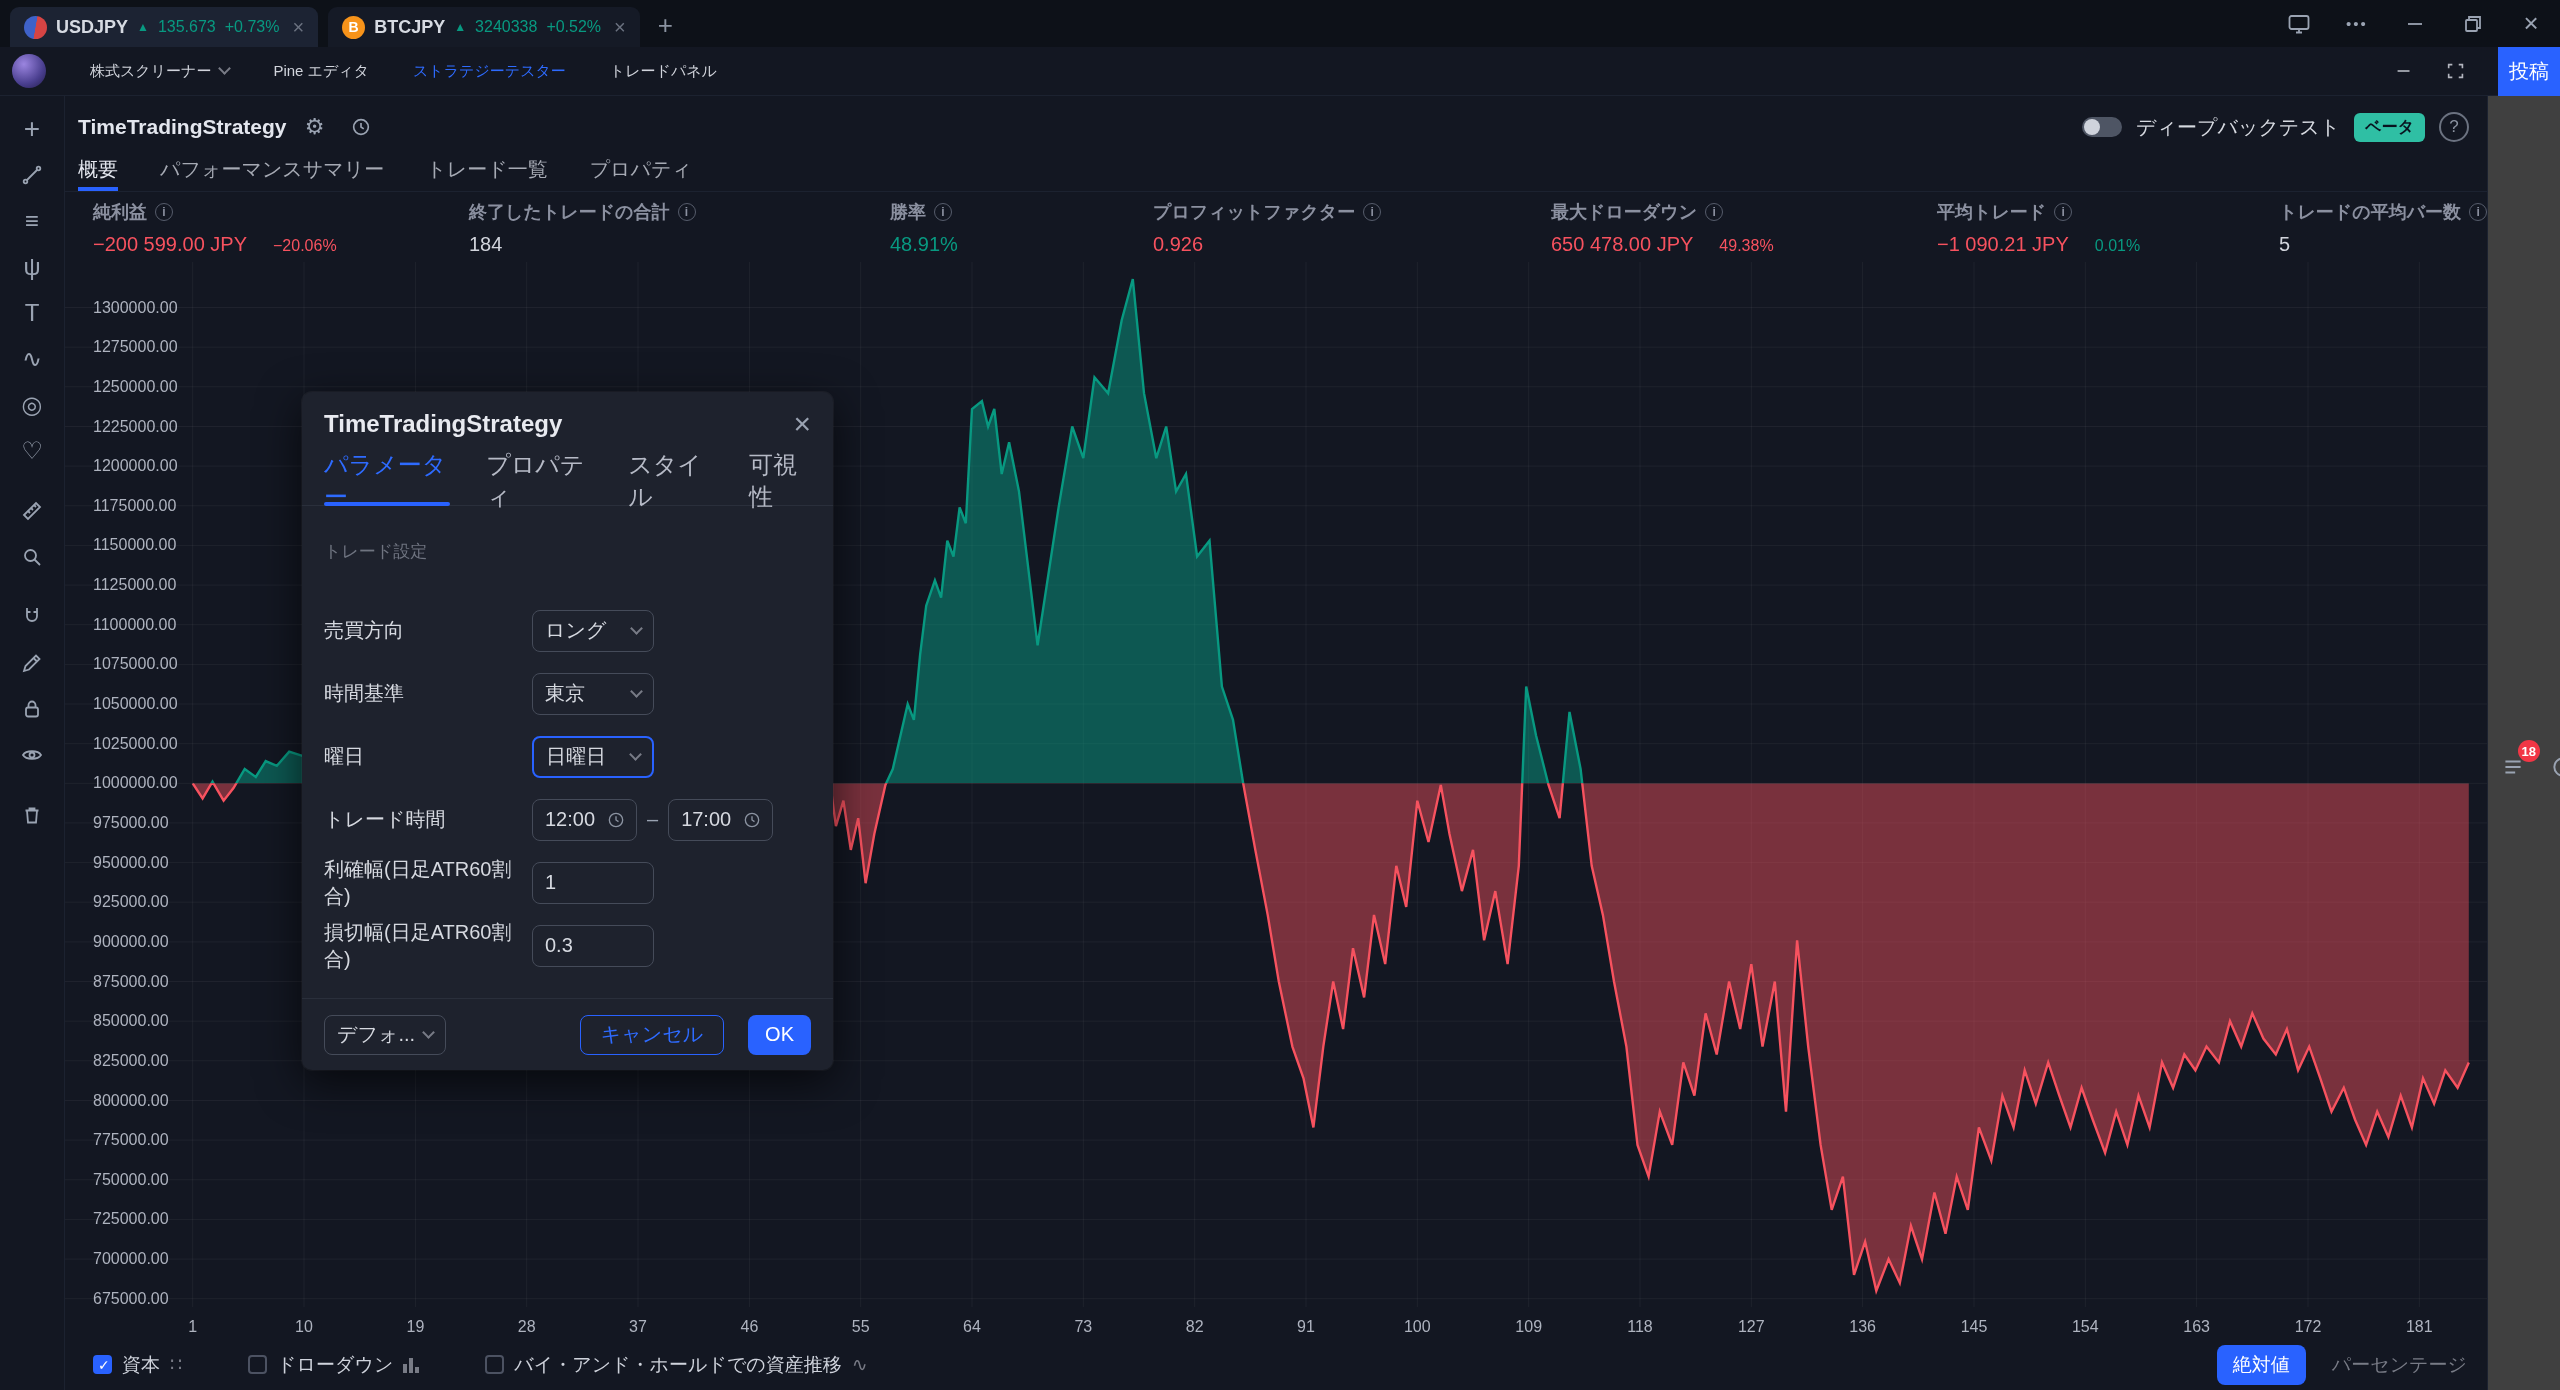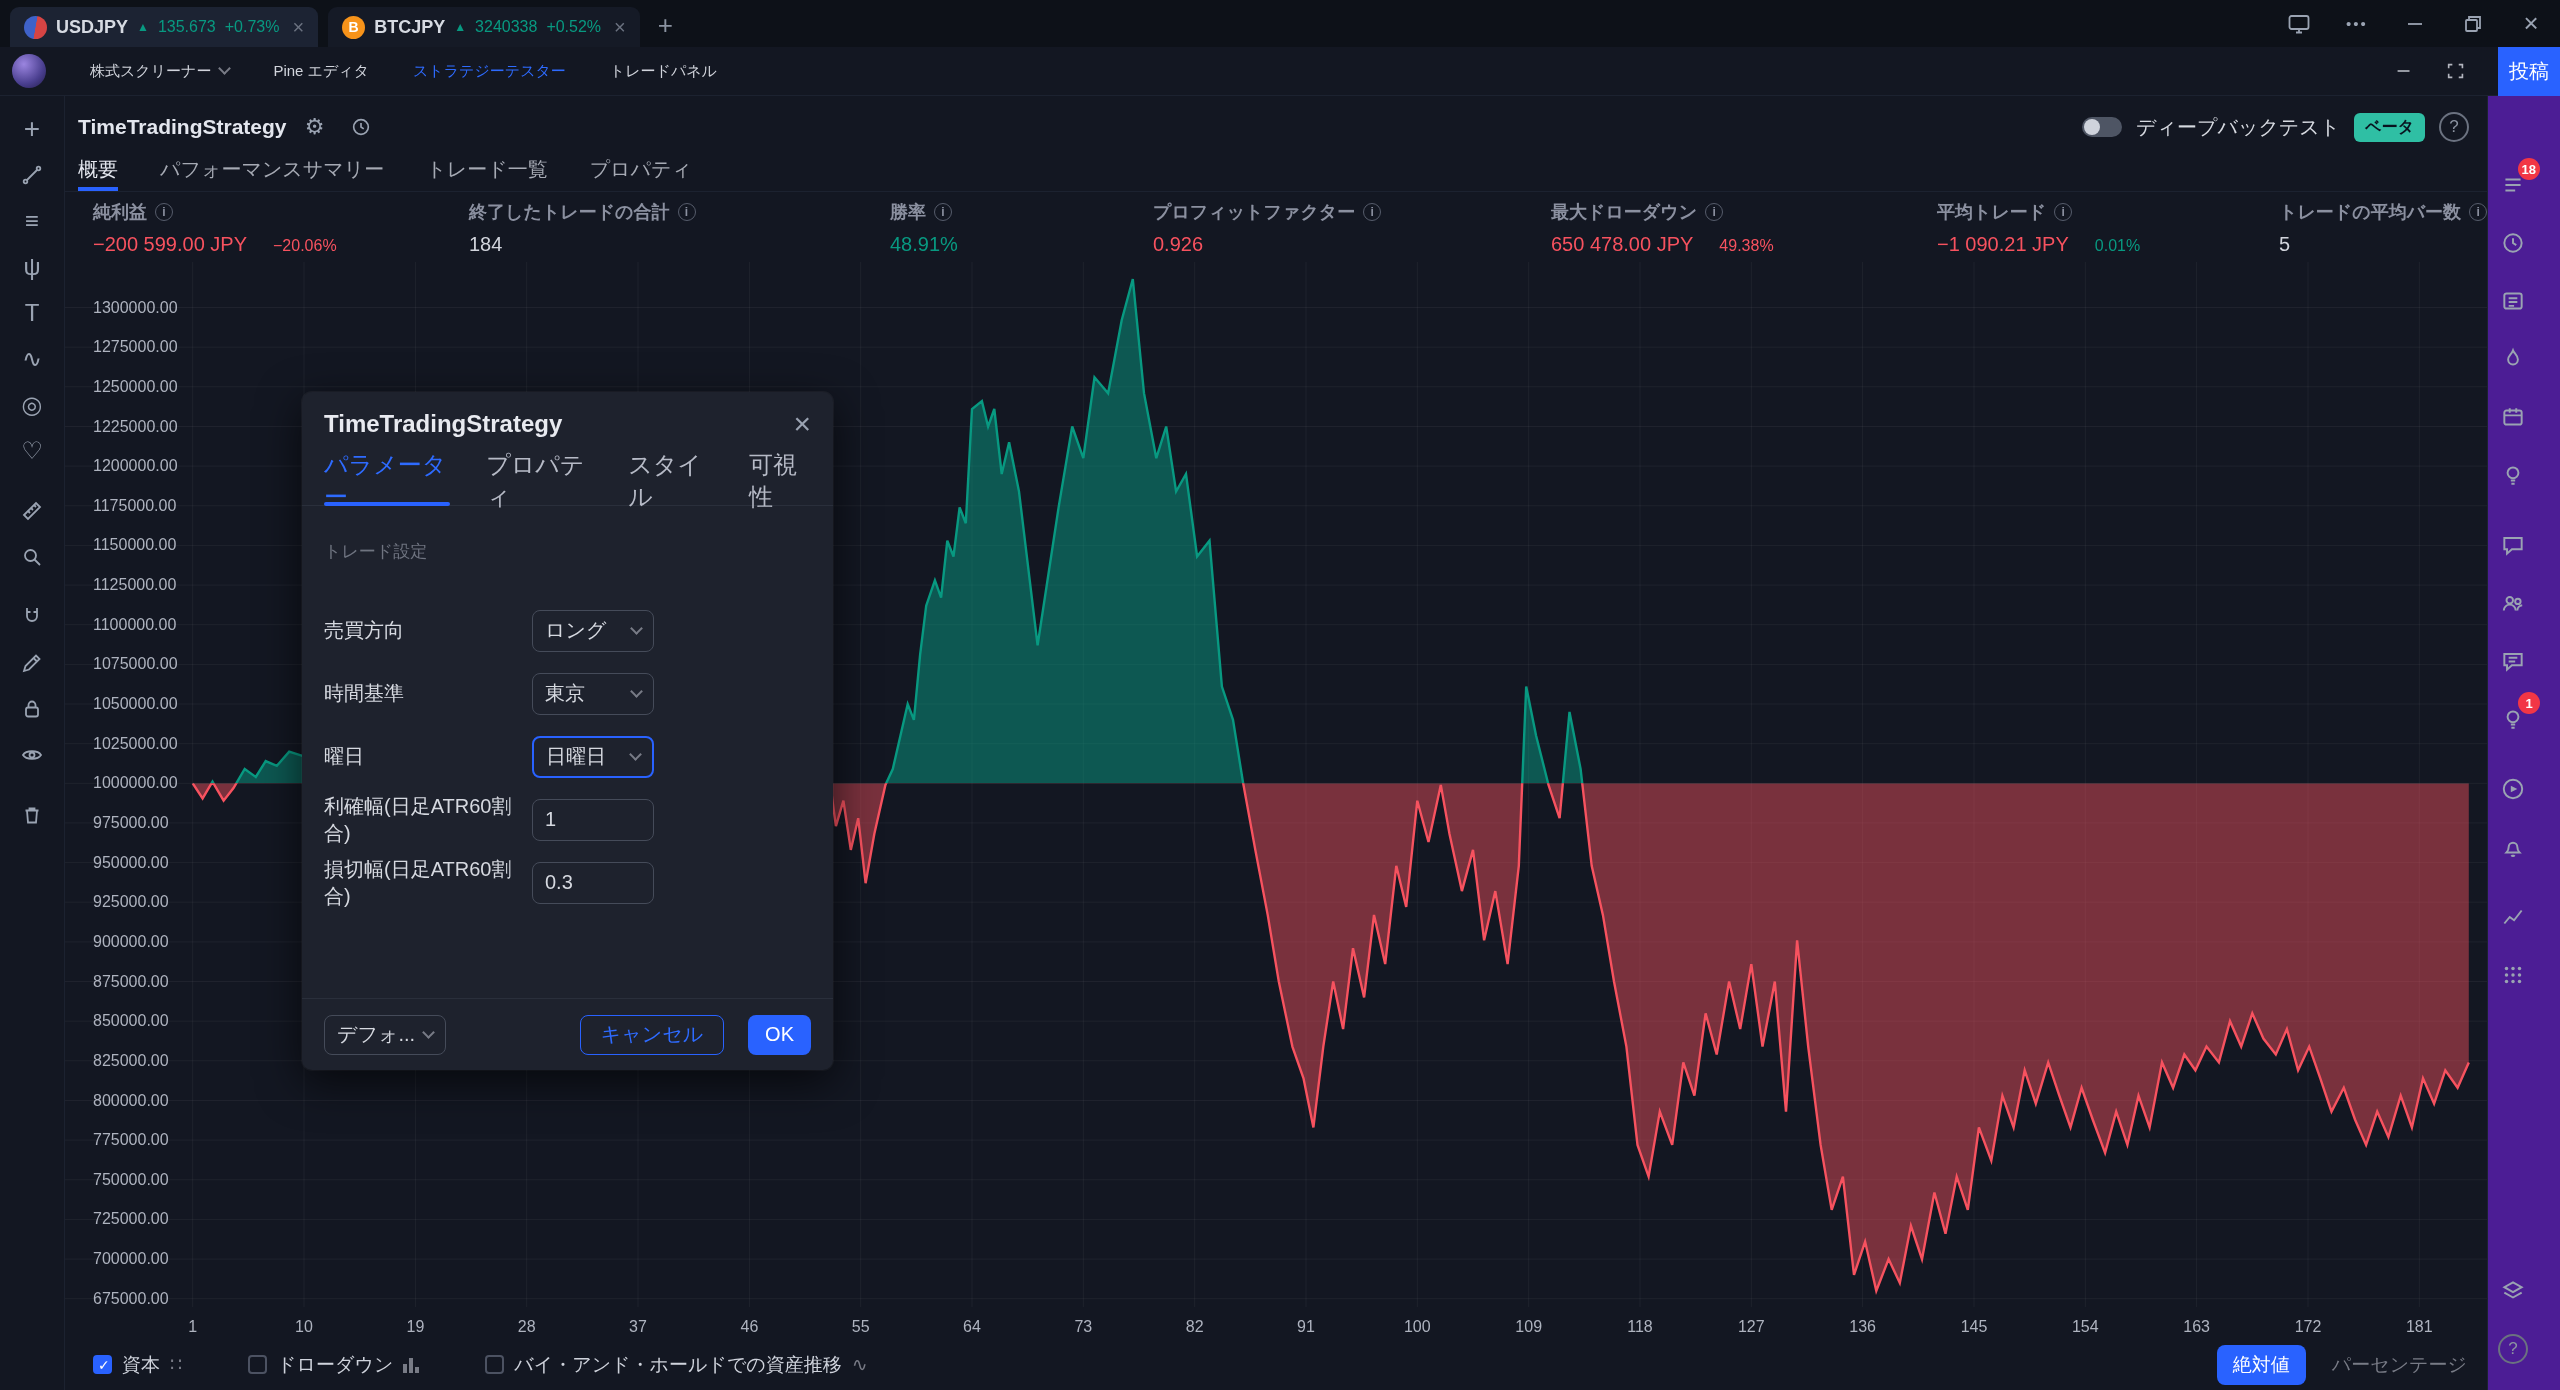--- a/index.html
+++ b/index.html
@@ -47,21 +47,21 @@
   
   .left-rail{position:absolute;left:0;top:96px;bottom:0;width:65px;border-right:1px solid #1c2230;
     display:flex;flex-direction:column;align-items:center;padding-top:10px;background:#131722;}
   .ltool{width:46px;height:46px;display:flex;align-items:center;justify-content:center;
     color:#9aa3b2;font-size:24px;flex:none;}
   .ltool svg{stroke:#9aa3b2;fill:none;stroke-width:1.8;}
   .lsp{height:14px;flex:none;}
 
   
   .right-rail{position:absolute;right:0;top:96px;bottom:0;width:73px;border-left:1px solid #1c2230;
-    display:flex;flex-direction:column;padding:64px 0 8px;background:#4c1d95;}
+    display:flex;flex-direction:row;align-items:center;padding:64px 0 8px;background:#404040;}
   .rtool{position:relative;width:50px;height:50px;margin-bottom:8px;flex:none;
     display:flex;align-items:center;justify-content:center;color:#9aa3b2;}
   .rtool svg{stroke:#9aa3b2;fill:none;stroke-width:1.8;}
   .badge{position:absolute;top:-2px;right:-2px;min-width:22px;height:22px;border-radius:11px;
     background:#f23645;color:#fff;font-size:13px;display:flex;align-items:center;
     justify-content:center;padding:0 4px;font-weight:700;}
   .rspacer{height:12px;flex:none;}
   .rbottom{margin-top:auto;}
   .helpcirc{width:30px;height:30px;border-radius:50%;border:2px solid #6b7280;color:#8b93a1;
     font-size:17px;display:flex;align-items:center;justify-content:center;}
@@ -680,20 +680,42 @@
       </div>
 
       <div class="frow">
         <span class="flabel">曜日</span>
         <div class="select focused">
           <span class="val">日曜日</span>
           <span class="schev"></span>
         </div>
       </div>
 
+      <div class="frow">
+        <span class="flabel">トレード時間</span>
+        <div class="tinput">
+          <input readonly="" value="12:00" style="">
+          <span class="tclock">
+            <svg width="20" height="20" viewBox="0 0 24 24">
+                <circle cx="12" cy="12" r="8"></circle>
+                <path d="M12 7.5V12l3 2"></path>
+              </svg>
+          </span>
+        </div>
+        <span class="dashsep">–</span>
+        <div class="tinput">
+          <input readonly="" value="17:00" style="">
+          <span class="tclock">
+            <svg width="20" height="20" viewBox="0 0 24 24">
+                <circle cx="12" cy="12" r="8"></circle>
+                <path d="M12 7.5V12l3 2"></path>
+              </svg>
+          </span>
+        </div>
+      </div>
 
       <div class="frow">
         <span class="flabel">利確幅(日足ATR60割合)</span>
         <div class="ninput">
           <input readonly="" value="1" style="">
         </div>
       </div>
 
       <div class="frow">
         <span class="flabel">損切幅(日足ATR60割合)</span>

